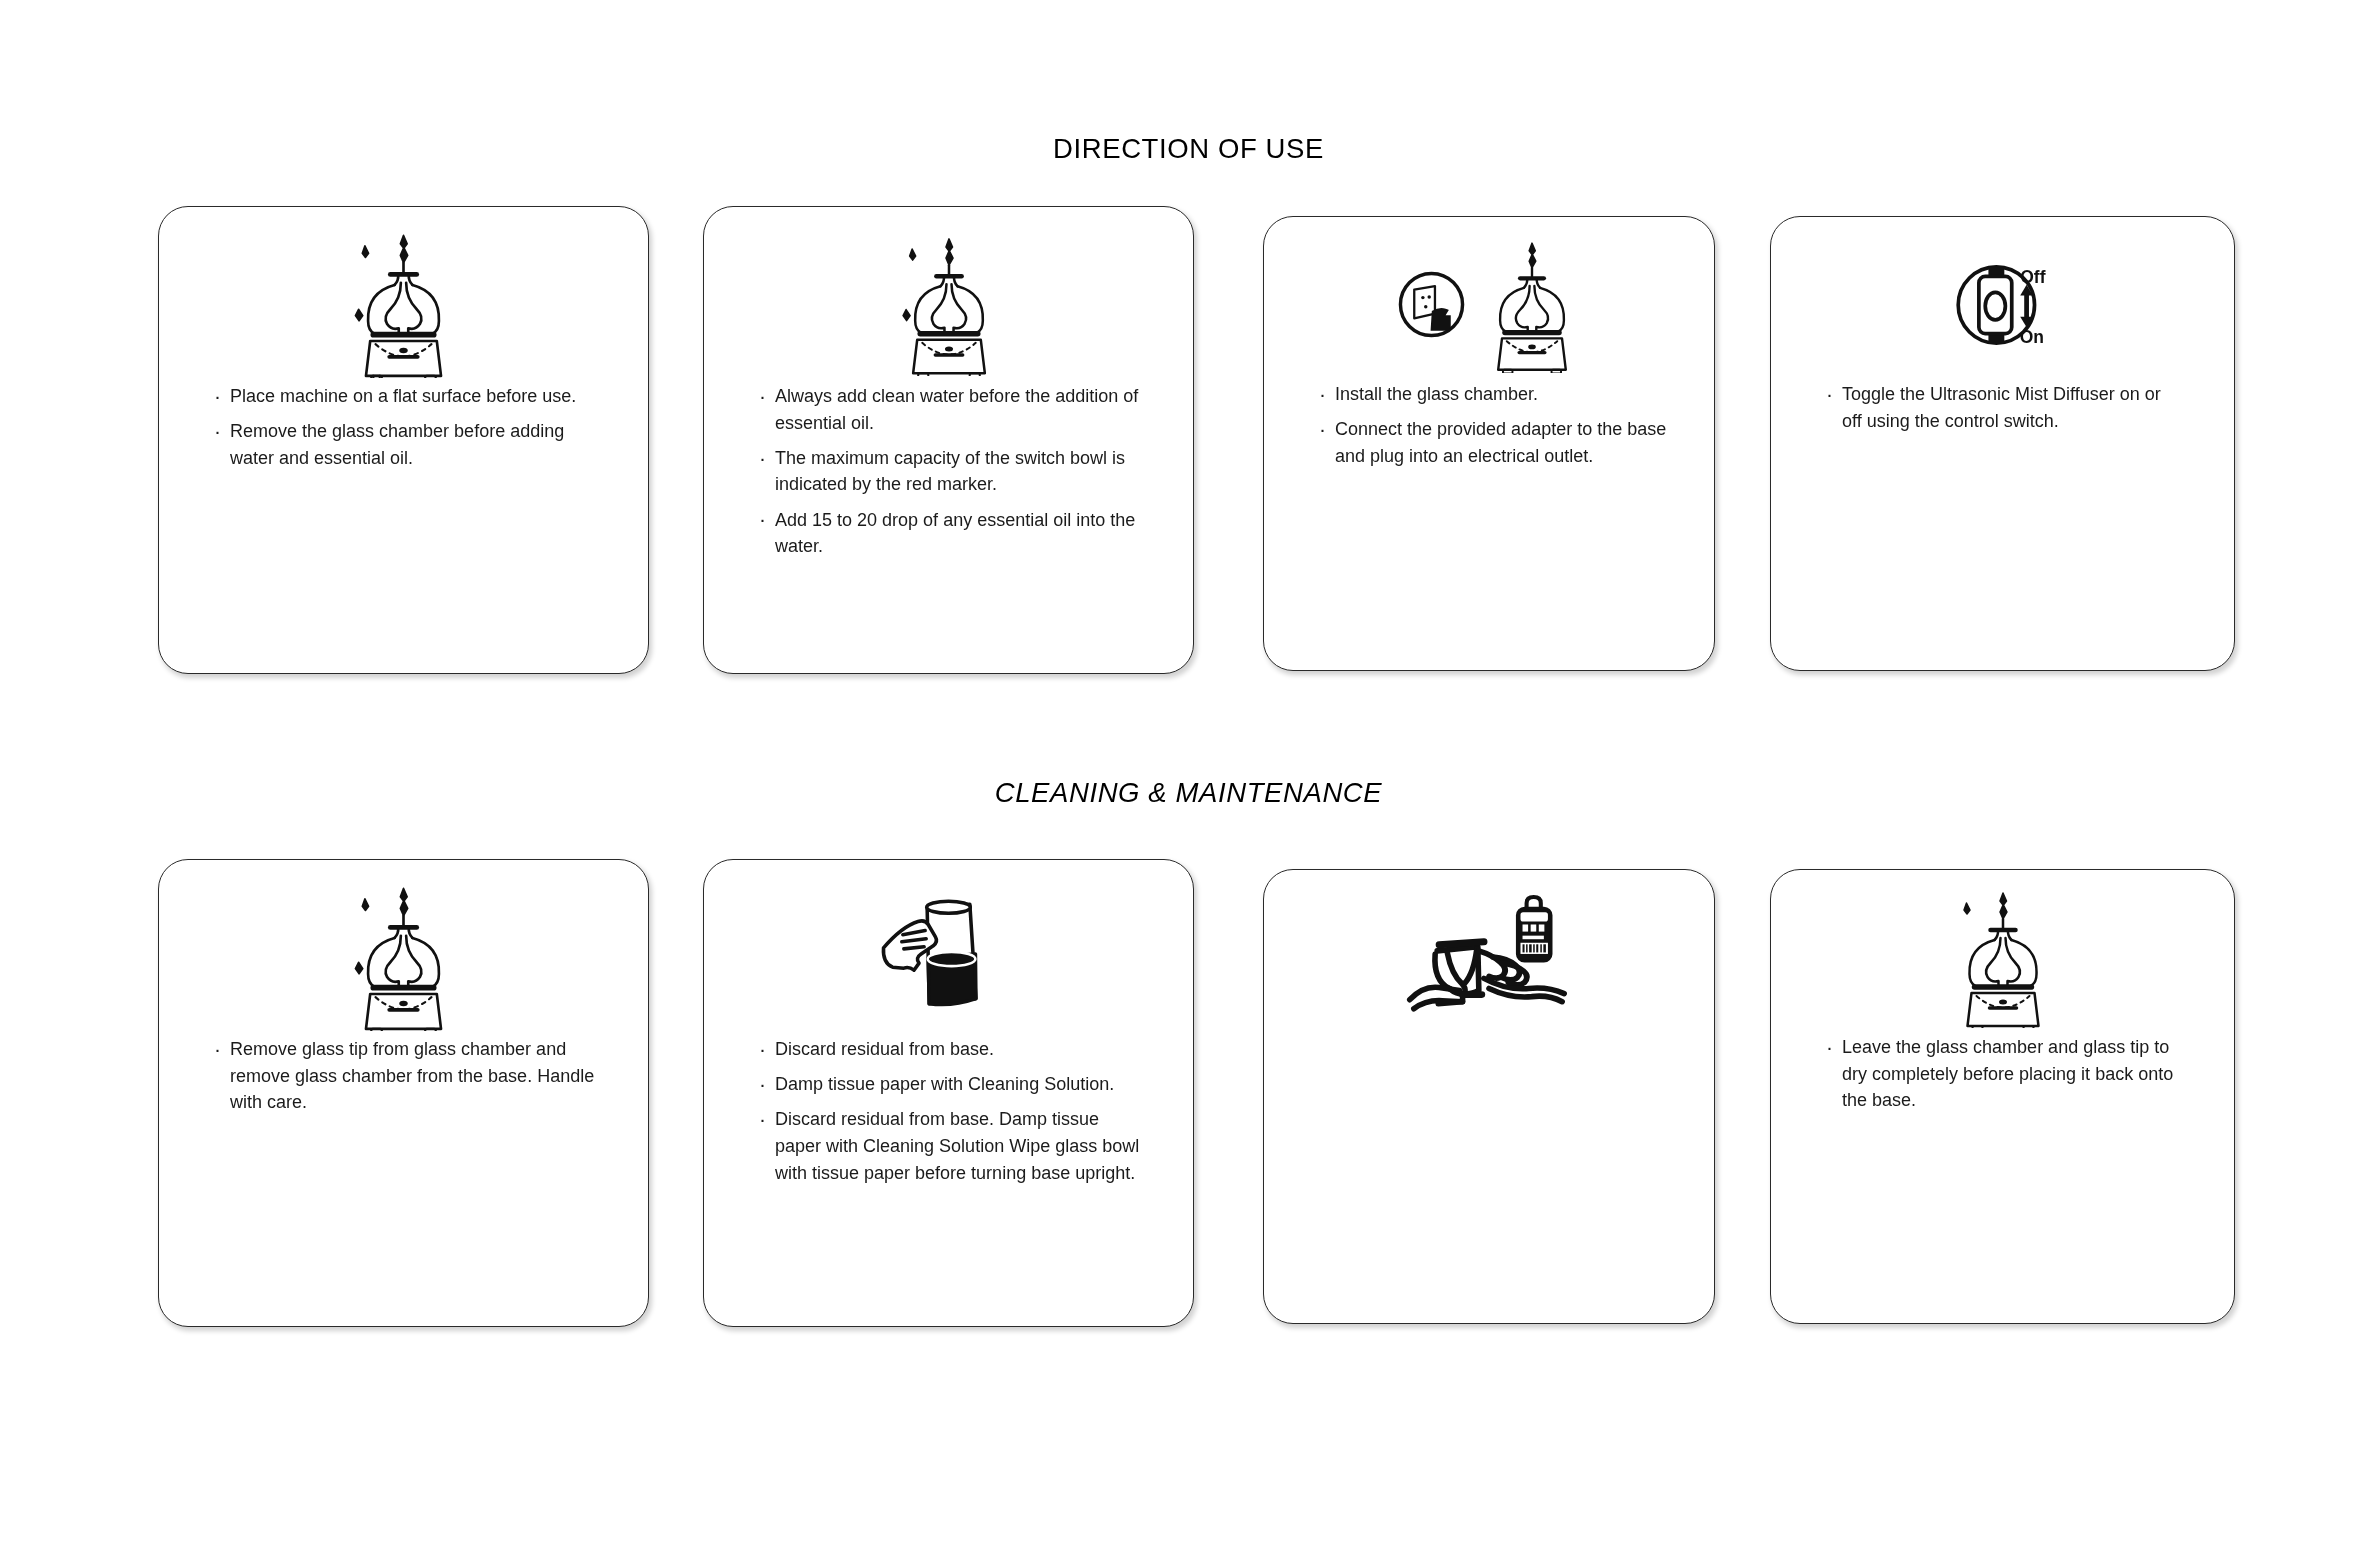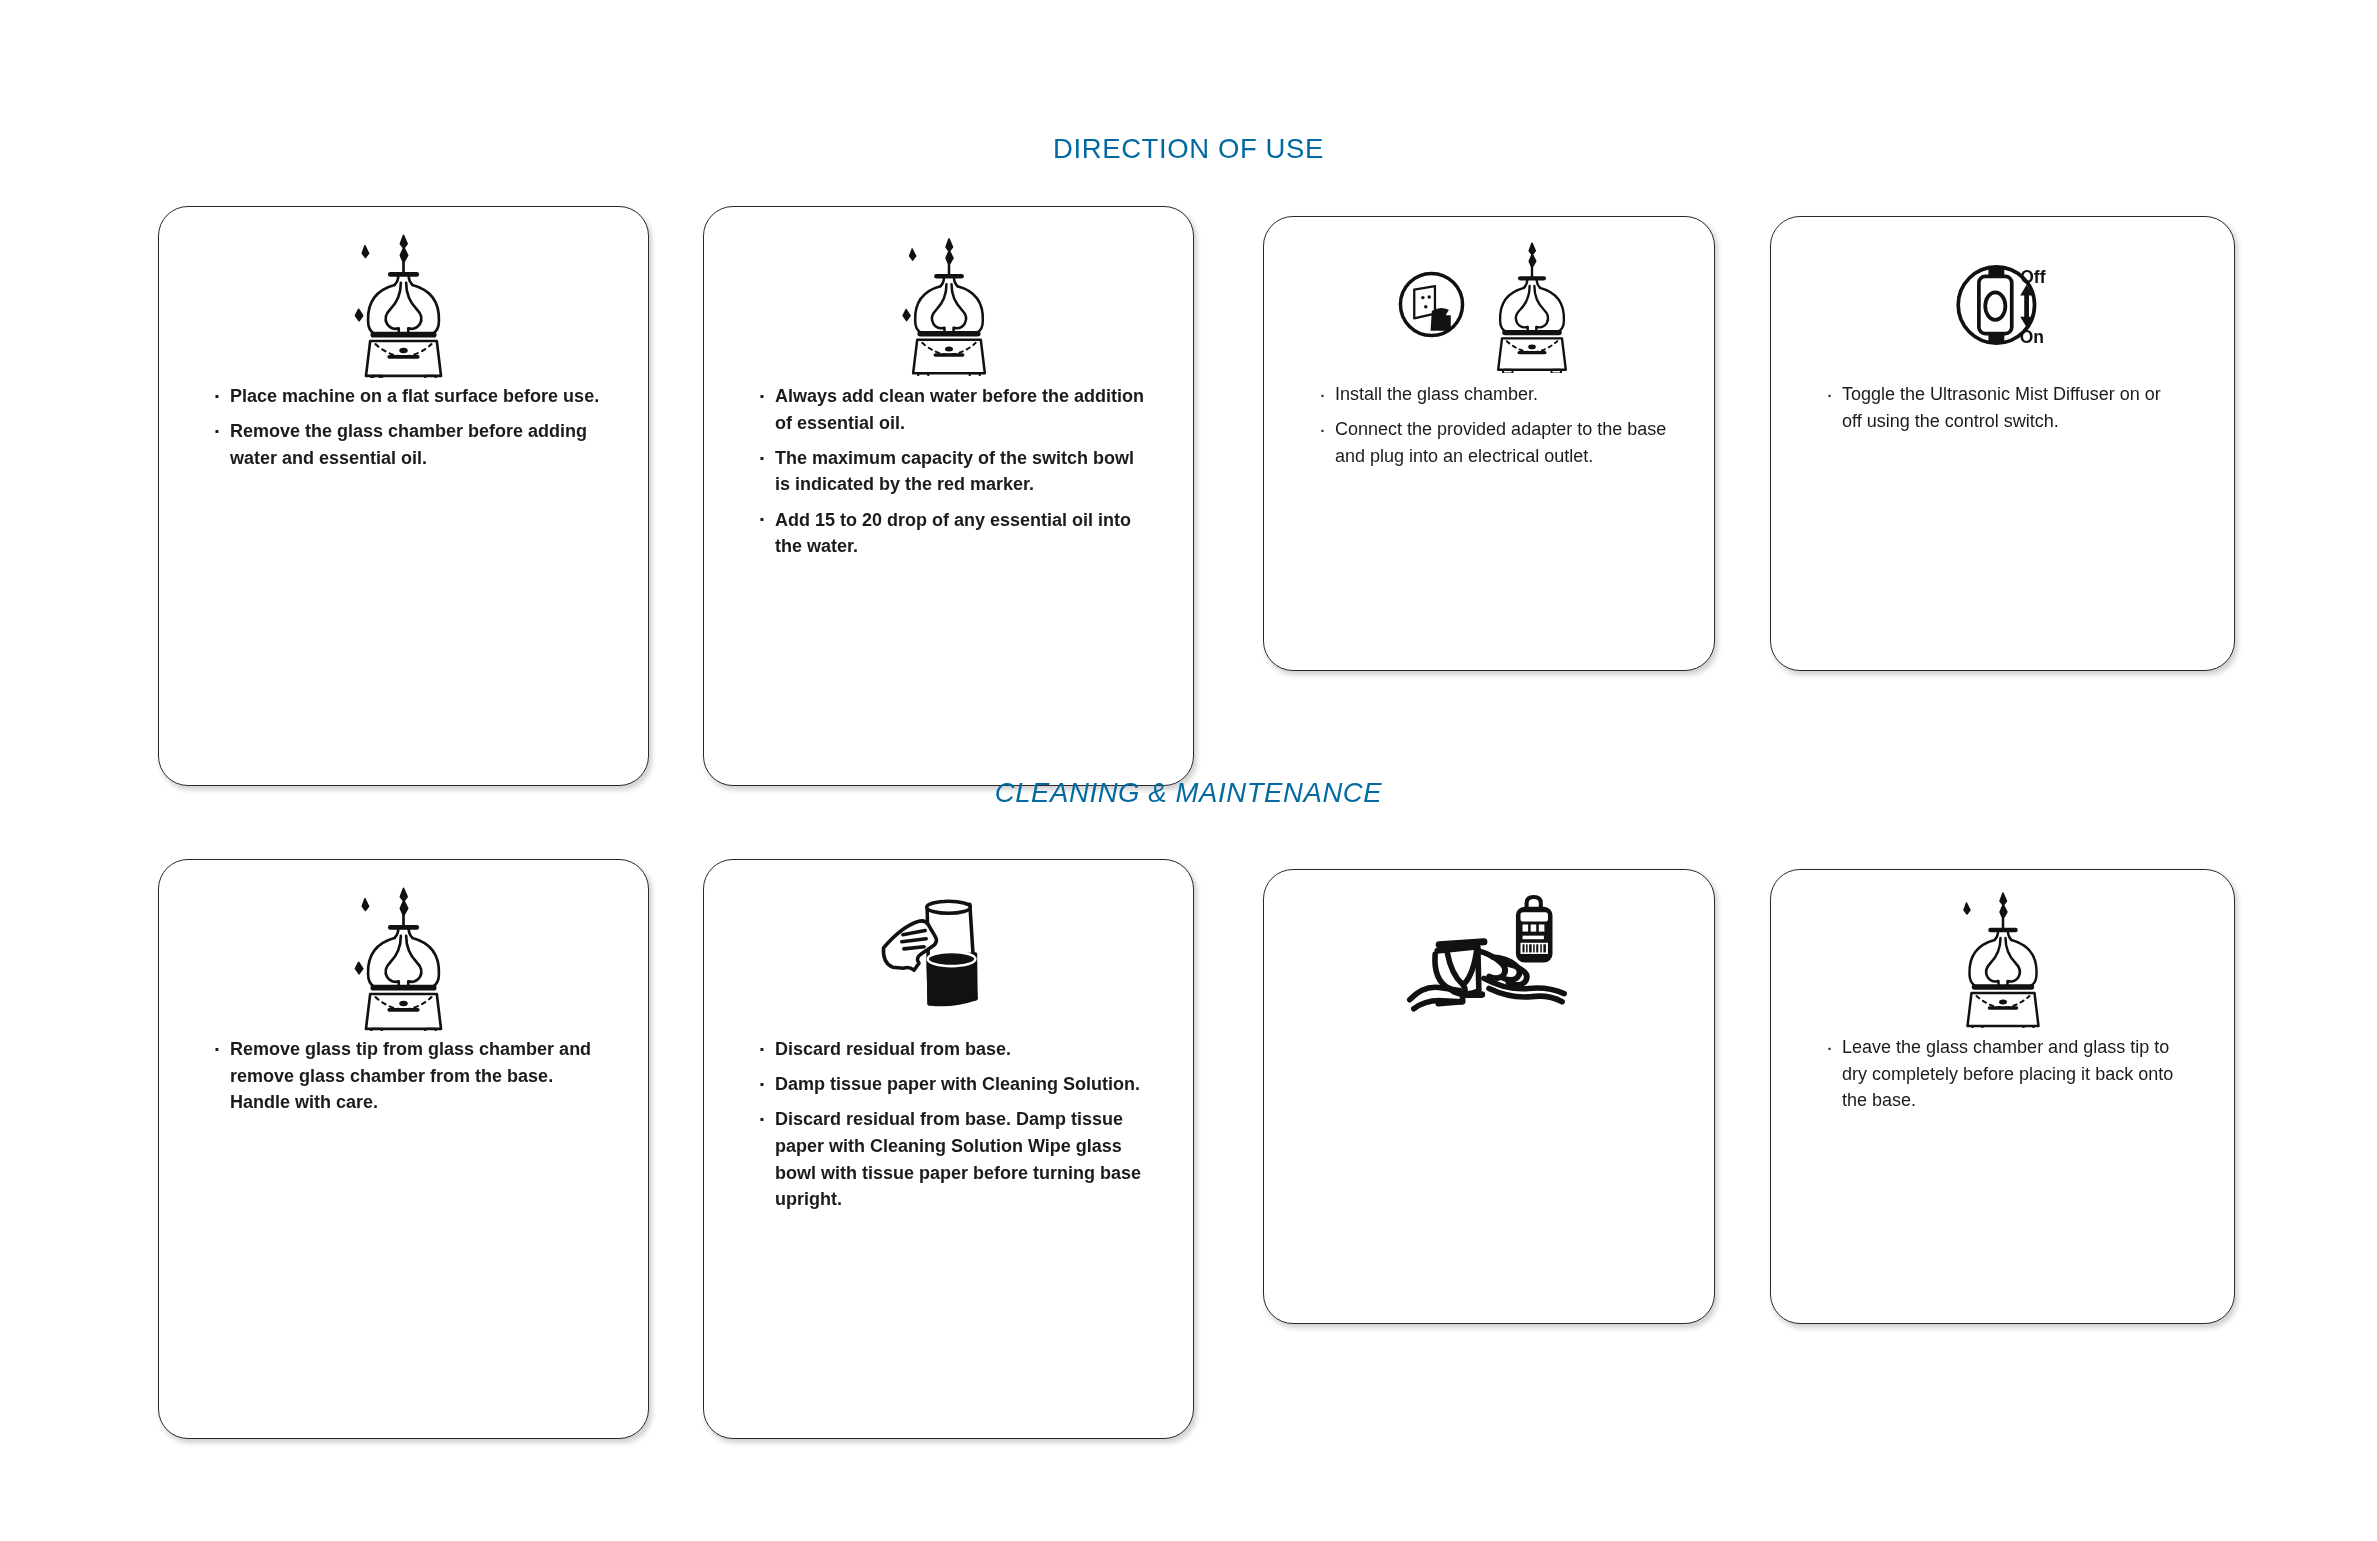--- a/index.html
+++ b/index.html
@@ -23,21 +23,21 @@
   }
 
   
   .section-heading {
     position: absolute;
     width: 2377px;
     text-align: center;
     font-size: 27.5px;
     letter-spacing: 0.6px;
     font-weight: 400;
-    color: #0369a1;
+    color: #000000;
     white-space: nowrap;
   }
   #heading-direction { top: 133px; }
   #heading-cleaning  { top: 777px; font-style: italic; }
 
   
   .card-row {
     position: absolute;
     left: 0;
     width: 2377px;
@@ -54,21 +54,21 @@
     box-sizing: border-box;
     box-shadow: 2.1px 3.2px 5.3px rgba(0,0,0,0.18);
     overflow: hidden;
   }
   
   .col-1 { left: 158px;  width: 491px; }
   .col-2 { left: 703px; width: 491px; }
   .col-3 { left: 1255px; width: 452px; top: 9.5px; margin-left: 8px; }
   .col-4 { left: 1770px; width: 465px; top: 9.5px; }
 
-  .card.tall { height: 580px; font-weight: bold; }
+  .card.tall { height: 468px; }
   .card.short { height: 455px; }
 
   
   .illus {
     height: 158px;
     display: flex;
     align-items: center;
     justify-content: center;
     gap: 16px;
     padding-top: 18px;

